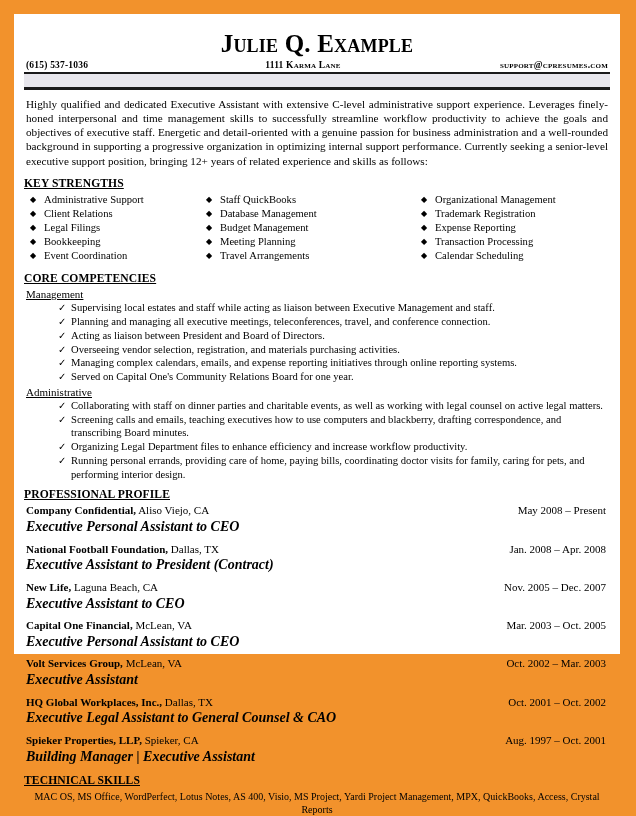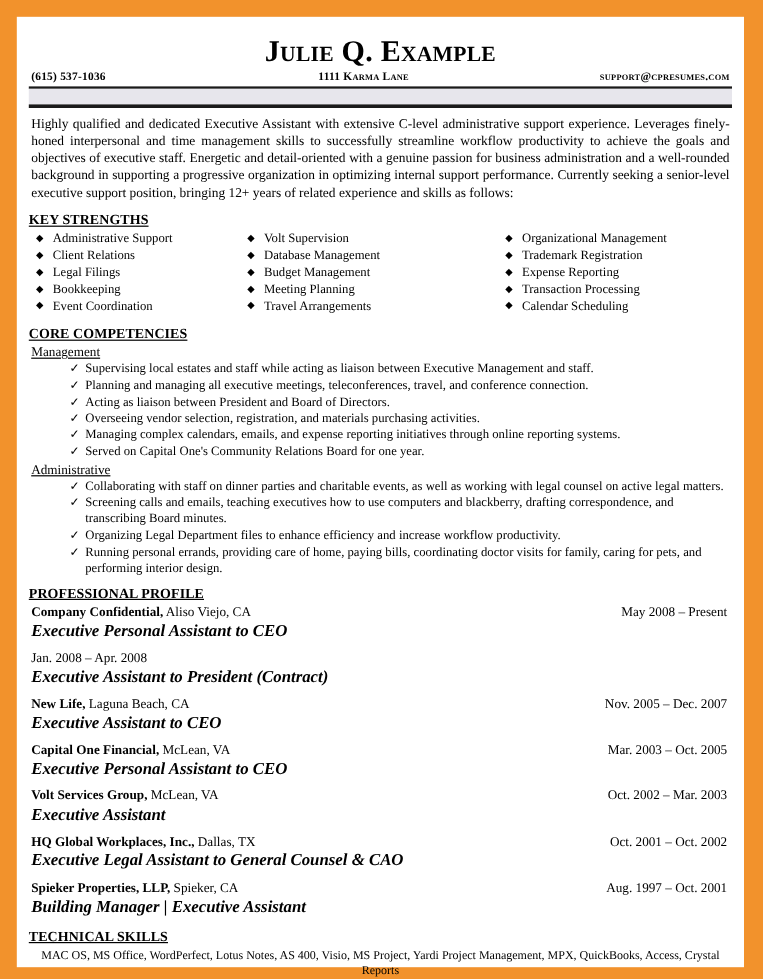--- a/index.html
+++ b/index.html
@@ -7,21 +7,21 @@
     width: 636px; height: 816px;
     overflow: hidden;
   }
   body {
     background: #f2922c;
     font-family: "Liberation Serif", "DejaVu Serif", serif;
   }
   .page-frame {
     position: absolute;
     left: 14px; top: 14px;
-    width: 606px; height: 792px;
+    width: 606px; height: 640px;
     background: #ffffff;
     padding: 6px 10px 0 10px;
   }
 
   
   .name {
     text-align: center;
     font-size: 25px;
     font-weight: bold;
     letter-spacing: 0.2px;
@@ -184,21 +184,21 @@
           <span>Bookkeeping</span>
         </div>
         <div class="str-item">
           <span class="dia">◆</span>
           <span>Event Coordination</span>
         </div>
       </div>
     <div class="col c2">
         <div class="str-item">
           <span class="dia">◆</span>
-          <span>Volt Supervision</span>
+          <span>Staff QuickBooks</span>
         </div>
         <div class="str-item">
           <span class="dia">◆</span>
           <span>Database Management</span>
         </div>
         <div class="str-item">
           <span class="dia">◆</span>
           <span>Budget Management</span>
         </div>
         <div class="str-item">
@@ -284,20 +284,21 @@
   <div id="jobs-root">
       <div class="job">
         <div class="job-line1">
           <span class="job-left"><span class="job-co">Company Confidential,</span><span class="job-loc"> Aliso Viejo, CA</span></span>
           <span class="job-date">May 2008 – Present</span>
         </div>
         <div class="job-title">Executive Personal Assistant to CEO</div>
       </div>
       <div class="job">
         <div class="job-line1">
+          <span class="job-left"><span class="job-co">National Football Foundation,</span><span class="job-loc"> Dallas, TX</span></span>
           <span class="job-date">Jan. 2008 – Apr. 2008</span>
         </div>
         <div class="job-title">Executive Assistant to President (Contract)</div>
       </div>
       <div class="job">
         <div class="job-line1">
           <span class="job-left"><span class="job-co">New Life,</span><span class="job-loc"> Laguna Beach, CA</span></span>
           <span class="job-date">Nov. 2005 – Dec. 2007</span>
         </div>
         <div class="job-title">Executive Assistant to CEO</div>

